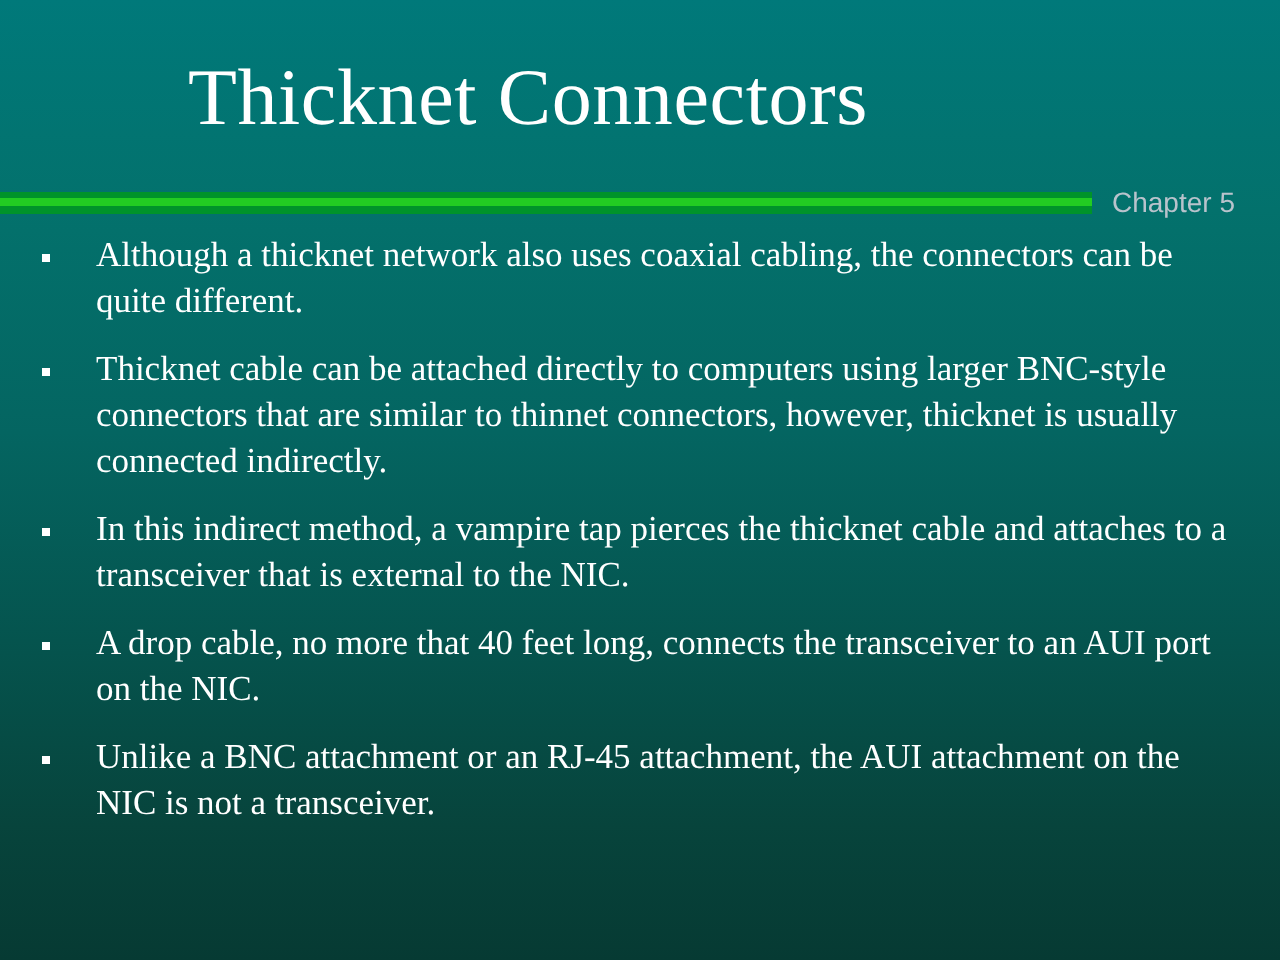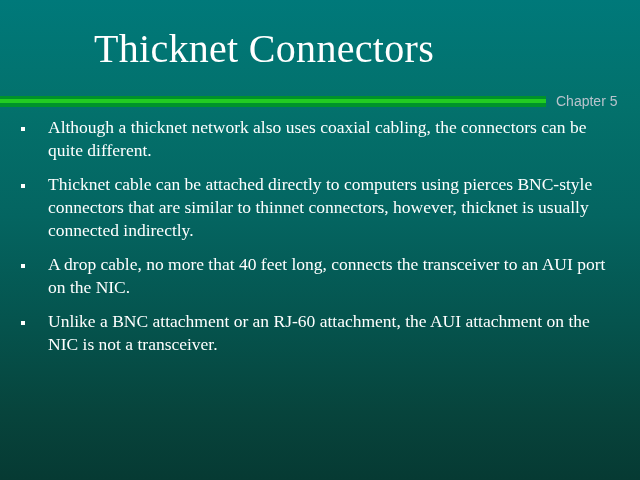--- a/index.html
+++ b/index.html
@@ -123,32 +123,33 @@
 
   <div id="body">
 
     <div class="bullet-item">
       <span class="bullet-marker"></span>
       <span class="bullet-text">Although a thicknet network also uses coaxial cabling, the connectors can be quite different.</span>
     </div>
 
     <div class="bullet-item">
       <span class="bullet-marker"></span>
-      <span class="bullet-text">Thicknet cable can be attached directly to computers using pierces BNC-style connectors that are similar to thinnet connectors, however, thicknet is usually connected indirectly.</span>
+      <span class="bullet-text">Thicknet cable can be attached directly to computers using larger BNC-style connectors that are similar to thinnet connectors, however, thicknet is usually connected indirectly.</span>
     </div>
 
     <div class="bullet-item">
       <span class="bullet-marker"></span>
+      <span class="bullet-text">In this indirect method, a vampire tap pierces the thicknet cable and attaches to a transceiver that is external to the NIC.</span>
     </div>
 
     <div class="bullet-item">
       <span class="bullet-marker"></span>
       <span class="bullet-text">A drop cable, no more that 40 feet long, connects the transceiver to an AUI port on the NIC.</span>
     </div>
 
     <div class="bullet-item">
       <span class="bullet-marker"></span>
-      <span class="bullet-text">Unlike a BNC attachment or an RJ-60 attachment, the AUI attachment on the NIC is not a transceiver.</span>
+      <span class="bullet-text">Unlike a BNC attachment or an RJ-45 attachment, the AUI attachment on the NIC is not a transceiver.</span>
     </div>
 
   </div>
 
 </div>
 
 </body></html>

